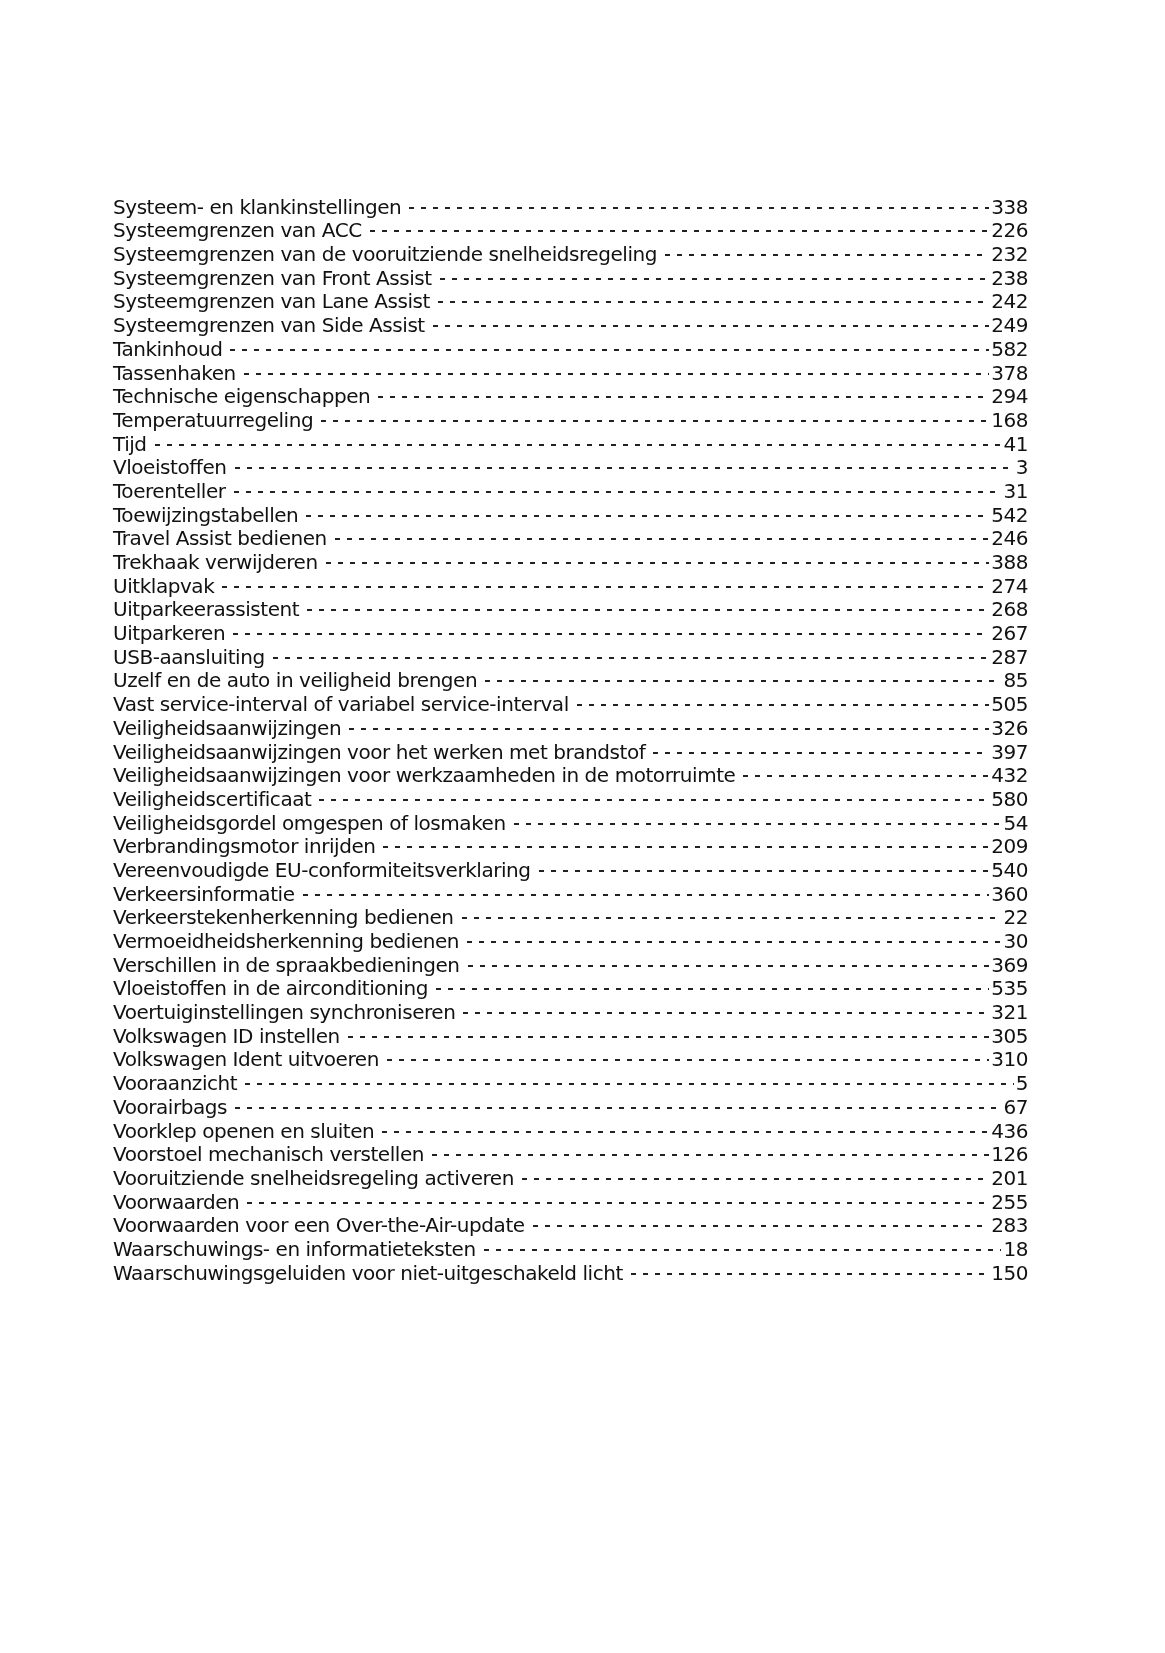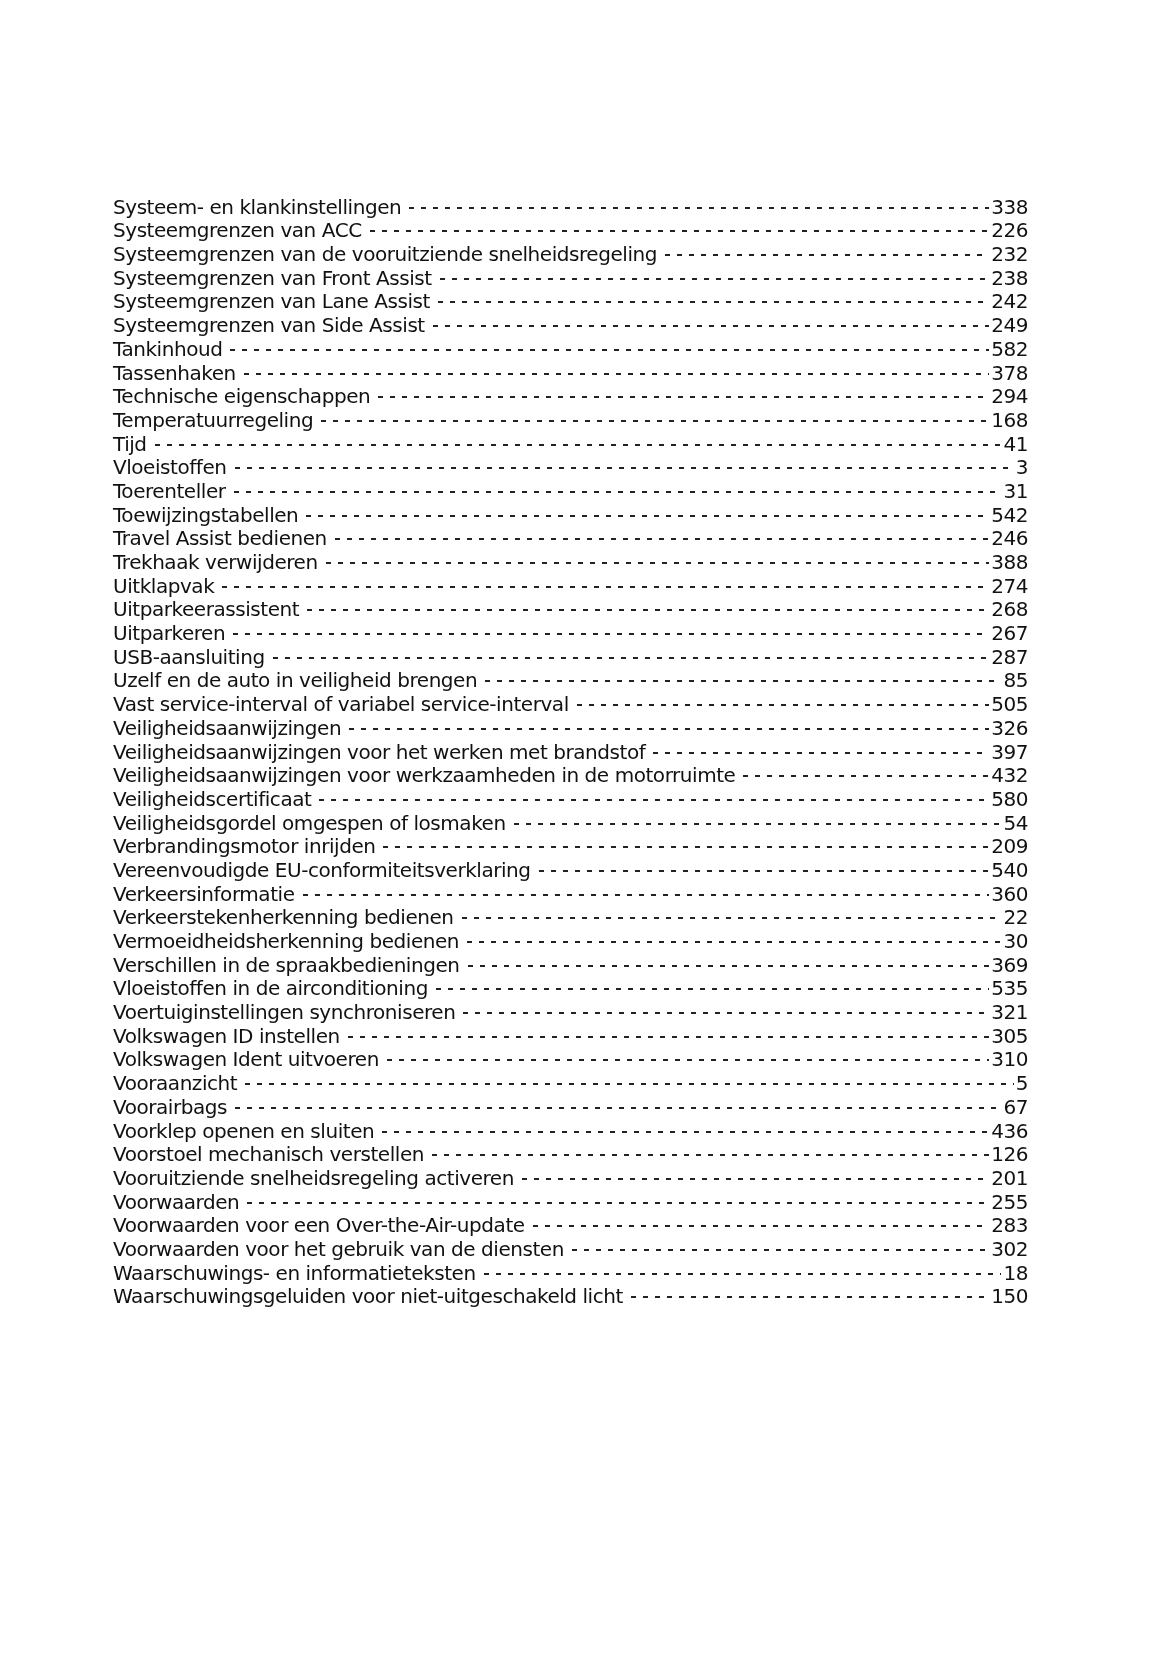--- a/index.html
+++ b/index.html
@@ -282,25 +282,20 @@
     <span class="entry-title">Voorwaarden</span>
     <span class="entry-leader"></span>
     <span class="entry-page">255</span>
   </li>
     <li class="index-entry">
     <span class="entry-title">Voorwaarden voor een Over-the-Air-update</span>
     <span class="entry-leader"></span>
     <span class="entry-page">283</span>
   </li>
     <li class="index-entry">
-    <span class="entry-title">Voorwaarden voor het gebruik van de diensten</span>
-    <span class="entry-leader"></span>
-    <span class="entry-page">302</span>
-  </li>
-    <li class="index-entry">
     <span class="entry-title">Waarschuwings- en informatieteksten</span>
     <span class="entry-leader"></span>
     <span class="entry-page">18</span>
   </li>
     <li class="index-entry">
     <span class="entry-title">Waarschuwingsgeluiden voor niet-uitgeschakeld licht</span>
     <span class="entry-leader"></span>
     <span class="entry-page">150</span>
   </li>
   </ul>

